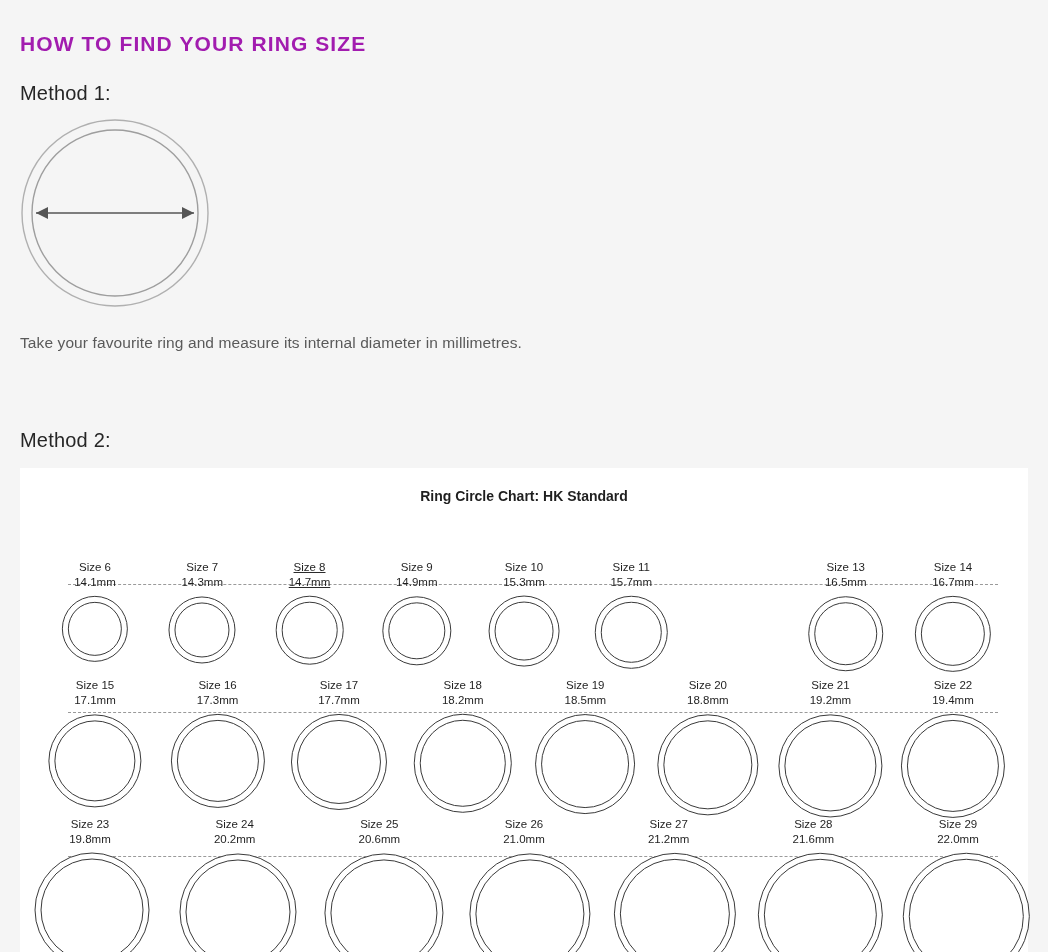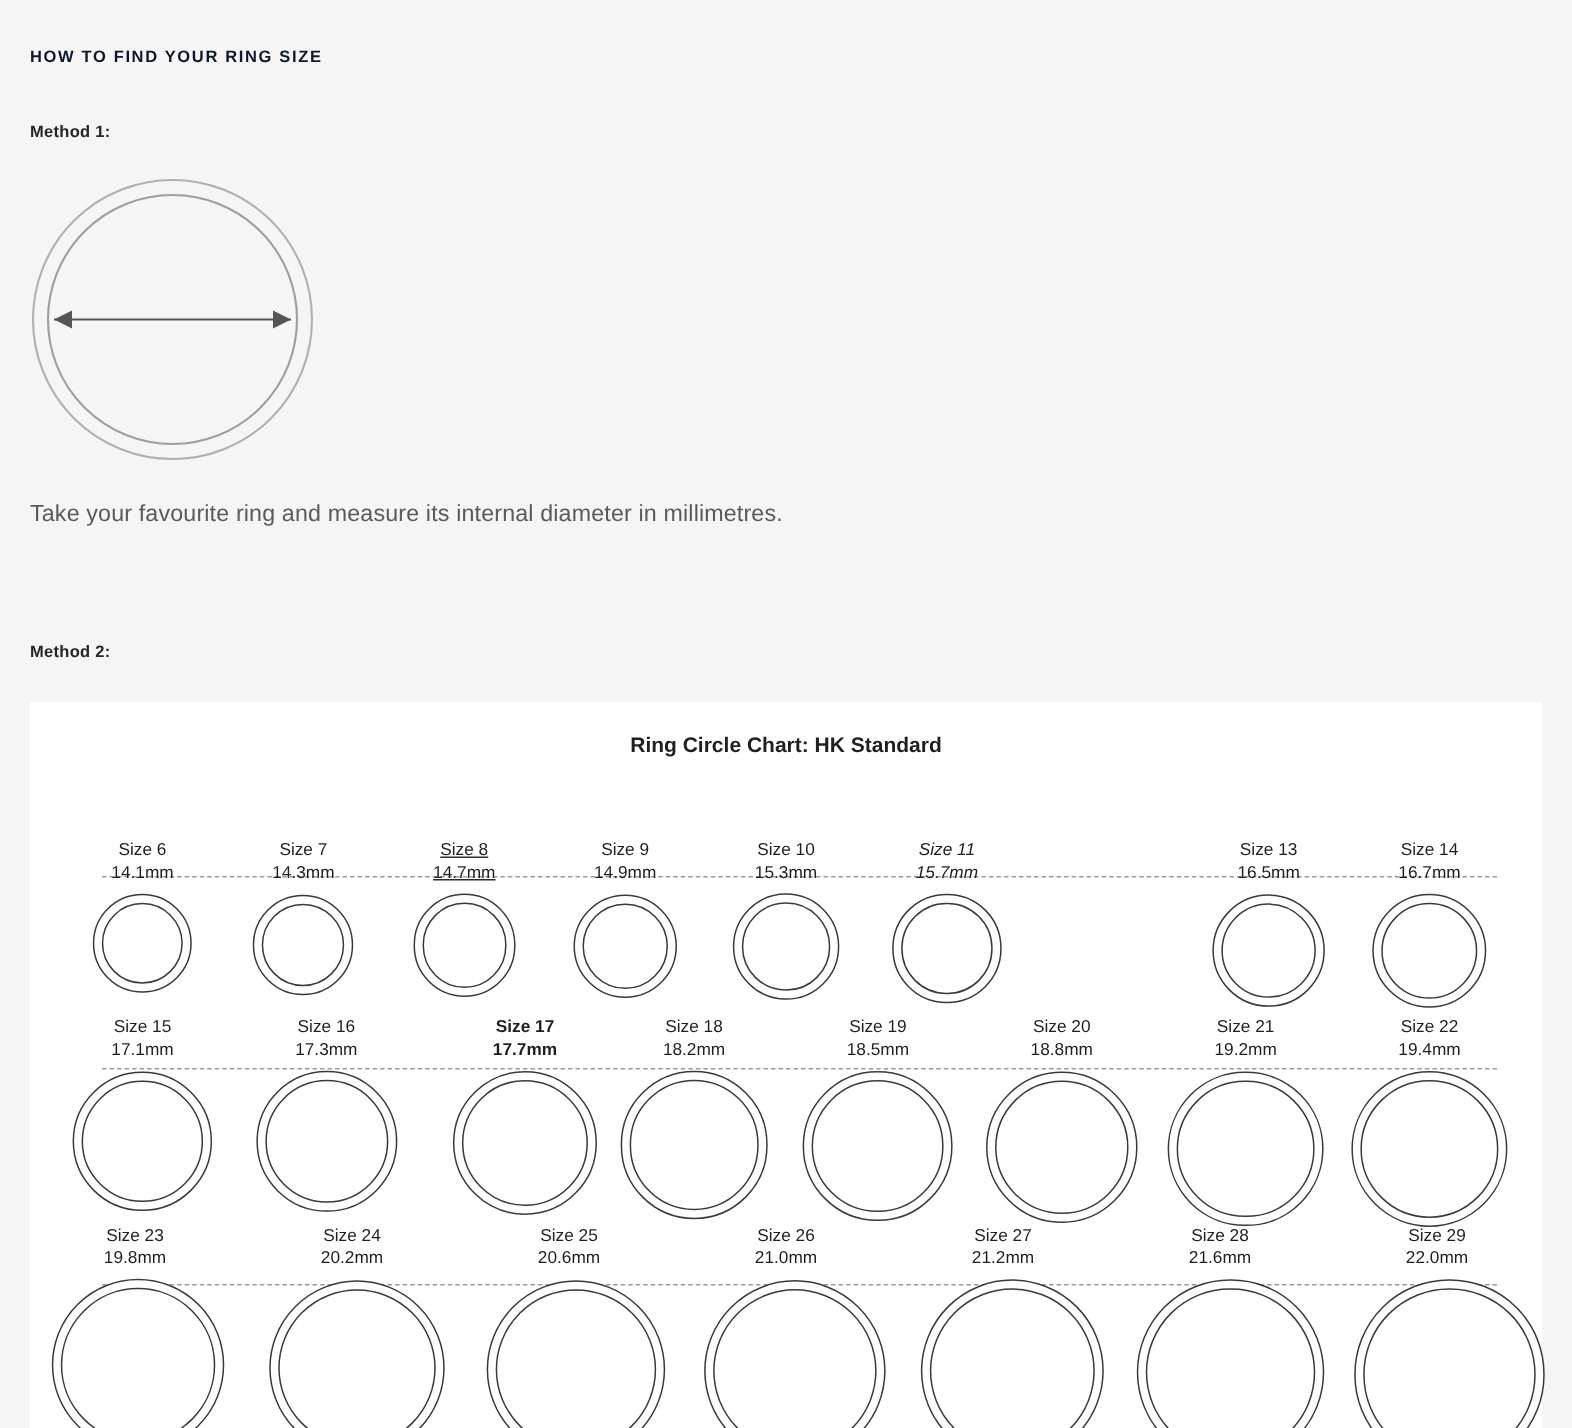--- a/index.html
+++ b/index.html
@@ -16,30 +16,30 @@
   }
   .page {
     position: relative;
     width: 1048px;
     height: 952px;
   }
   .page-title {
     position: absolute;
     left: 20px;
     top: 32px;
-    font-size: 11px;
+    font-size: 21px;
     font-weight: bold;
     letter-spacing: 1.1px;
-    color: #0f172a;
+    color: #a21caf;
   }
   .method-label {
     position: absolute;
     left: 20px;
-    font-size: 11px;
-    font-weight: bold;
+    font-size: 20px;
+    font-weight: normal;
     letter-spacing: 0.2px;
     color: #262626;
   }
   #method1-label { top: 82px; }
   #method2-label { top: 429px; }
 
   .ring-diagram {
     position: absolute;
     left: 20px;
     top: 118px;
@@ -196,21 +196,21 @@
           <div class="cell" style="left: 449px; width: 110px;">
             <div class="cell-labels">
               <div>Size 10</div>
               <div>15.3mm</div>
             </div>
             <div class="cell-ring" style="width: 70.905px; height: 70.905px; margin-top: 6px;">
               <div class="ring-outer" style="width: 70.905px; height: 70.905px;"></div>
               <div class="ring-inner" style="width: 58.905px; height: 58.905px;"></div>
             </div>
           </div>
-          <div class="cell" style="left: 556.25px; width: 110px; font-style: italic;">
+          <div class="cell" style="left: 556.25px; width: 110px;">
             <div class="cell-labels">
               <div>Size 11</div>
               <div>15.7mm</div>
             </div>
             <div class="cell-ring" style="width: 72.445px; height: 72.445px; margin-top: 6px;">
               <div class="ring-outer" style="width: 72.445px; height: 72.445px;"></div>
               <div class="ring-inner" style="width: 60.445px; height: 60.445px;"></div>
             </div>
           </div>
           <div class="cell" style="left: 770.75px; width: 110px;">
@@ -249,21 +249,21 @@
           <div class="cell" style="left: 142.571px; width: 110px;">
             <div class="cell-labels">
               <div>Size 16</div>
               <div>17.3mm</div>
             </div>
             <div class="cell-ring" style="width: 94.175px; height: 94.175px; margin-top: 6px;">
               <div class="ring-outer" style="width: 94.175px; height: 94.175px;"></div>
               <div class="ring-inner" style="width: 82.175px; height: 82.175px;"></div>
             </div>
           </div>
-          <div class="cell" style="left: 275px; width: 110px; font-weight: bold;">
+          <div class="cell" style="left: 264px; width: 110px;">
             <div class="cell-labels">
               <div>Size 17</div>
               <div>17.7mm</div>
             </div>
             <div class="cell-ring" style="width: 96.075px; height: 96.075px; margin-top: 6px;">
               <div class="ring-outer" style="width: 96.075px; height: 96.075px;"></div>
               <div class="ring-inner" style="width: 84.075px; height: 84.075px;"></div>
             </div>
           </div>
           <div class="cell" style="left: 387.714px; width: 110px;">

